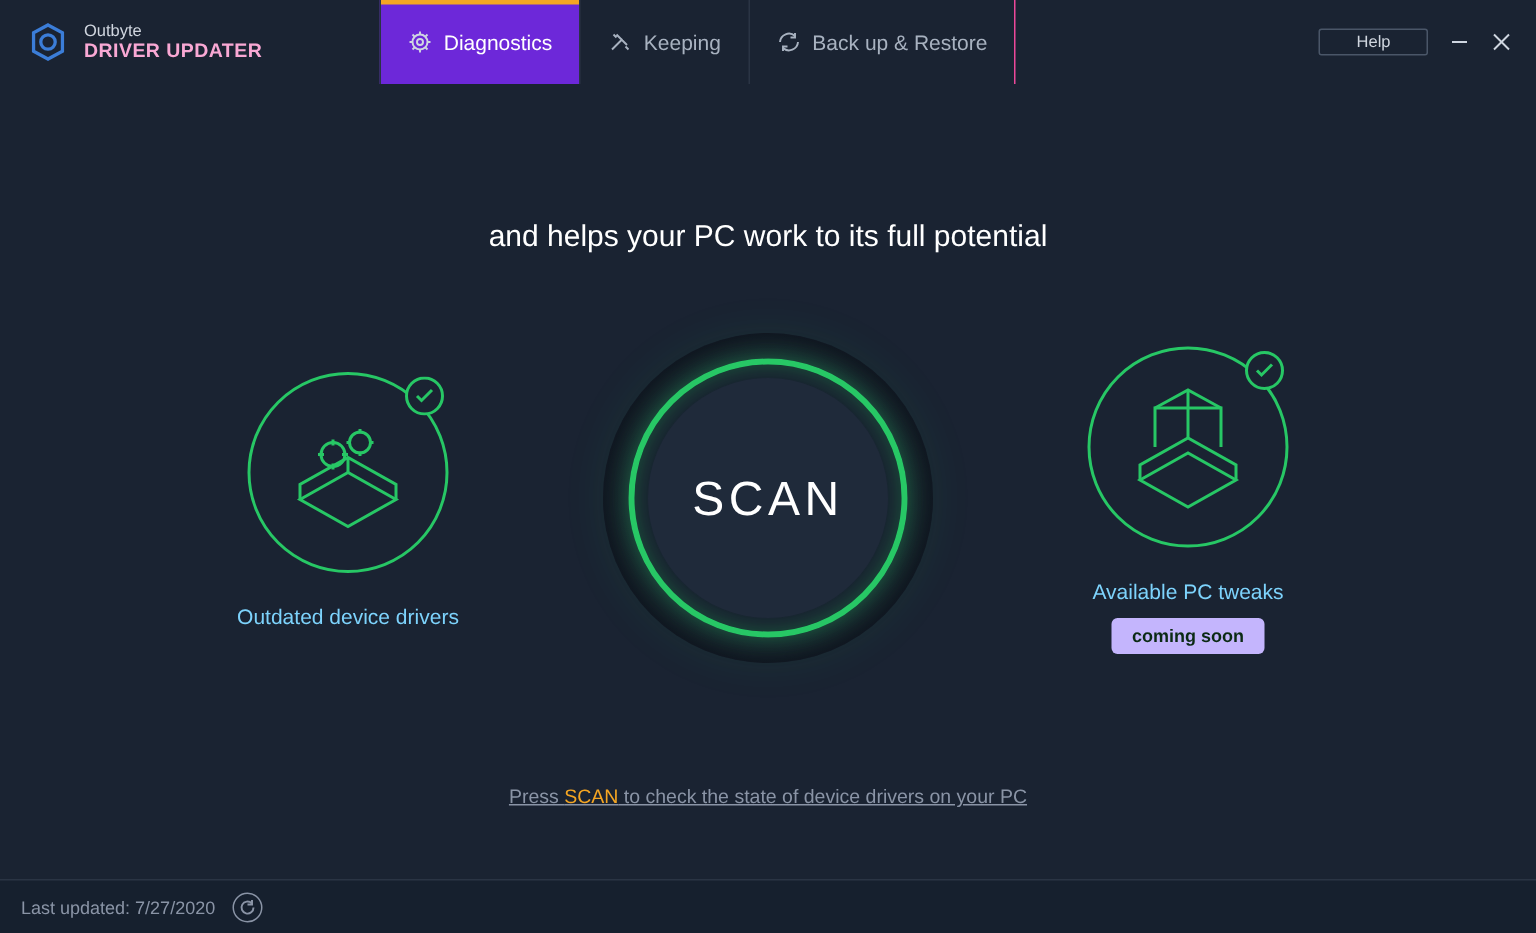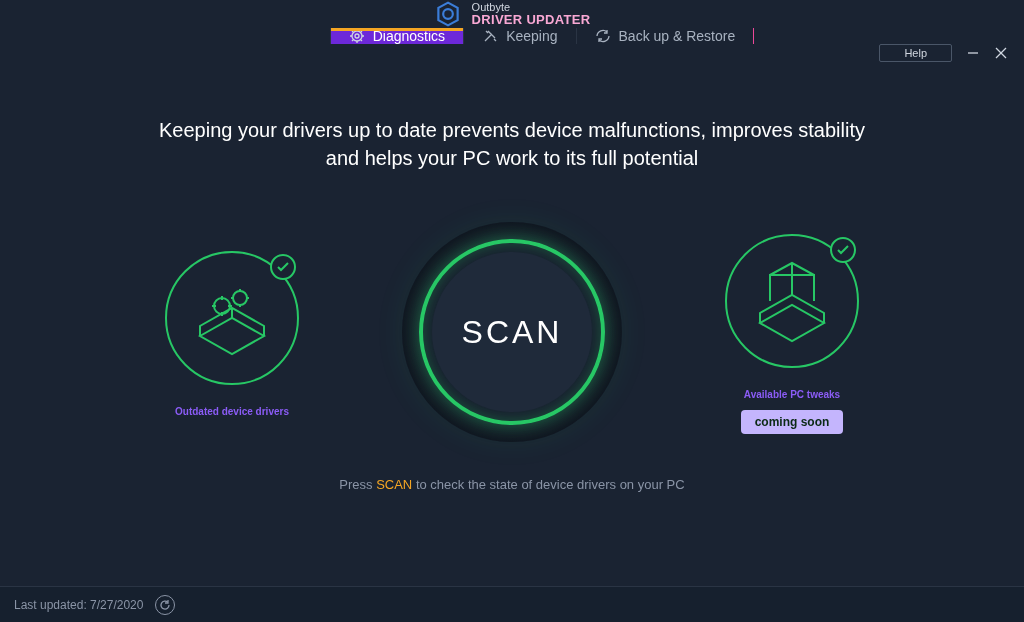--- a/index.html
+++ b/index.html
@@ -10,21 +10,20 @@
   font-family: "Segoe UI", Arial, sans-serif;
   color: #e0e6ed;
   overflow: hidden;
   position: relative;
 }
 .header {
   height: 56px;
   display: flex;
   align-items: center;
   background: #1a2332;
-  flex-direction: column;
 }
 .logo-area {
   display: flex;
   align-items: center;
   padding: 0 18px;
   gap: 10px;
 }
 .logo-icon {
   width: 28px;
   height: 28px;
@@ -128,23 +127,23 @@
   width: 140px;
   height: 140px;
 }
 .check-badge {
   position: absolute;
   top: 6px;
   right: 6px;
 }
 .side-label {
   margin-top: 18px;
-  font-size: 10px;
-  font-weight: 700;
-  color: #8b5cf6;
+  font-size: 14px;
+  font-weight: 400;
+  color: #7dd3fc;
 }
 .badge-soon {
   margin-top: 10px;
   background: #c4b5fd;
   color: #0b2a14;
   font-size: 12px;
   font-weight: 600;
   padding: 5px 14px;
   border-radius: 4px;
 }
@@ -176,23 +175,24 @@
   background: #1f2a3a;
 }
 .scan-text {
   position: relative;
   font-size: 32px;
   letter-spacing: 3px;
   color: #ffffff;
   font-weight: 400;
 }
 .hint {
-  margin-top: 35px;
+  margin-top: 81px;
   font-size: 13px;
   color: #8a94a6;
+  text-decoration: underline;
 }
 .hint .accent { color: #f5a623; }
 .footer {
   position: absolute;
   bottom: 0; left: 0; right: 0;
   height: 36px;
   background: #16202e;
   border-top: 1px solid #2a3444;
   display: flex;
   align-items: center;
@@ -261,21 +261,21 @@
       <svg width="12" height="12" viewBox="0 0 12 12">
           <line x1="1" y1="1" x2="11" y2="11" stroke="#cfd6e1" stroke-width="1.3"></line>
           <line x1="11" y1="1" x2="1" y2="11" stroke="#cfd6e1" stroke-width="1.3"></line>
         </svg>
     </div>
   </div>
 </div>
 
 <div class="main">
   <div class="headline">
-    <span>Keeping your drivers up to date prevents device malfunctions, improves stability</span><br>
+    <br>
     <span>and helps your PC work to its full potential</span>
   </div>
 
   <div class="content-row">
 
     <div class="side-card">
       <div class="side-circle">
         <svg width="140" height="140" viewBox="0 0 140 140">
           <circle cx="70" cy="70" r="66" fill="none" stroke="#27c765" stroke-width="2"></circle>
           <g stroke="#27c765" stroke-width="2" fill="none">

